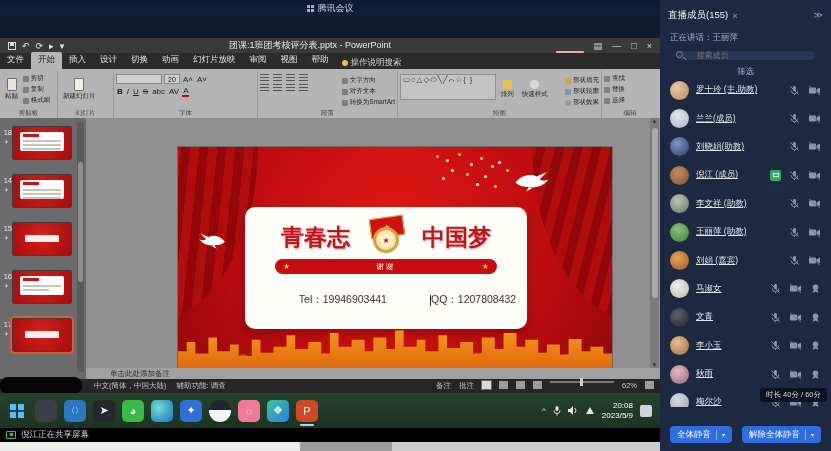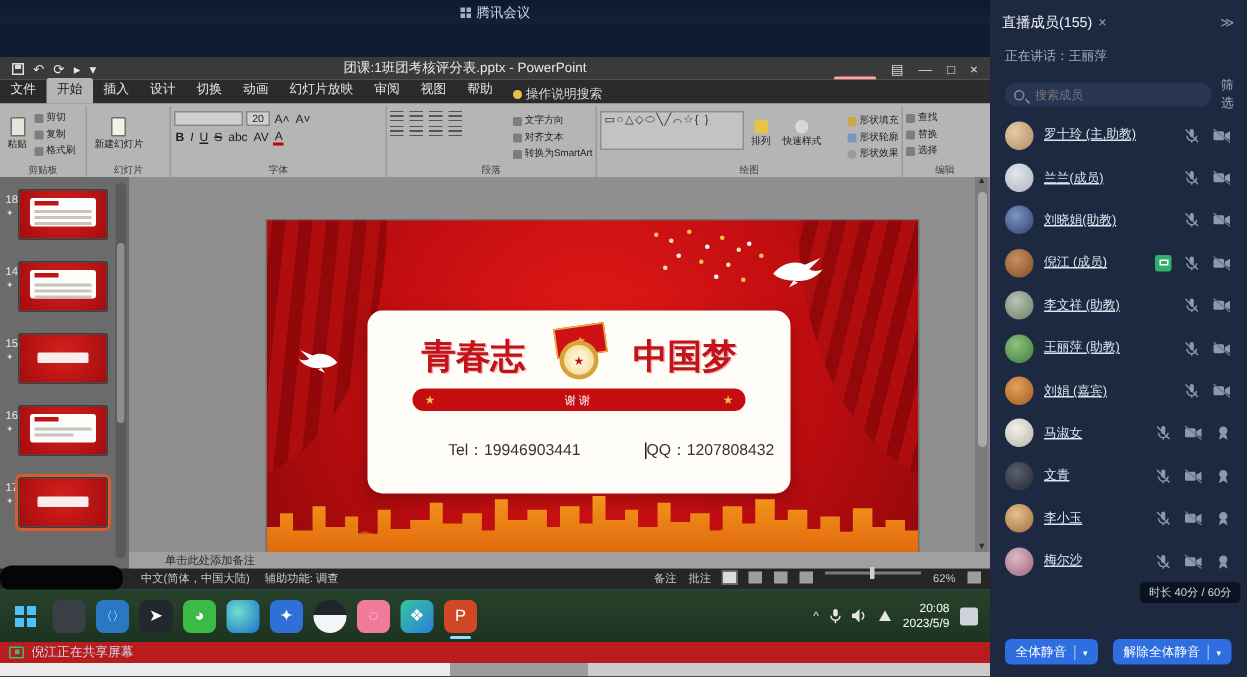--- a/index.html
+++ b/index.html
@@ -98,21 +98,21 @@
   .win11{background:transparent;}
   .win11 .w4{width:14px;height:14px;background:
     linear-gradient(#4cc2ff,#4cc2ff) 0 0/6px 6px no-repeat,
     linear-gradient(#4cc2ff,#4cc2ff) 8px 0/6px 6px no-repeat,
     linear-gradient(#4cc2ff,#4cc2ff) 0 8px/6px 6px no-repeat,
     linear-gradient(#4cc2ff,#4cc2ff) 8px 8px/6px 6px no-repeat;}
   .ppact{background:rgba(255,255,255,.14);}
   .ppact::after{content:"";position:absolute;left:4px;bottom:-4px;width:14px;height:2px;background:#9adcff;border-radius:2px;}
   .tray{margin-left:auto;display:flex;align-items:center;gap:7px;padding-right:8px;color:#e6e6e6;font-size:8px;}
   .clock{text-align:right;line-height:1.25;font-size:8px;color:#fff;}
-  .sharebar{position:absolute;left:0;top:428px;width:660px;height:14px;background:#b91c1c;display:flex;align-items:center;gap:5px;padding-left:6px;color:#cfd8e8;font-size:8.5px;}
+  .sharebar{position:absolute;left:0;top:428px;width:660px;height:14px;background:#000000;display:flex;align-items:center;gap:5px;padding-left:6px;color:#cfd8e8;font-size:8.5px;}
   .castico{width:10px;height:8px;border:1px solid #35c07a;border-radius:1px;position:relative;}
   .castico::after{content:"";position:absolute;left:3px;top:1px;width:3px;height:3px;background:#35c07a;}
   .sliver{position:absolute;left:0;top:442px;width:660px;height:9px;background:#ececec;}
   .sliver .sg1{position:absolute;left:300px;width:92px;height:100%;background:#9c9c9c;}
   .sliver .sg2{position:absolute;left:392px;right:0;height:100%;background:#cccccc;}
 
   
   .panel{position:absolute;left:660px;top:0;width:171px;height:451px;background:#1d2940;color:#dfe5ee;}
   .phdr{display:flex;align-items:center;height:30px;padding:0 8px;font-size:9.5px;color:#eef2f8;justify-content:space-between;}
   .phdr .x{margin-left:4px;color:#8fa0ba;}
@@ -494,21 +494,21 @@
     <span class="sg2"></span>
   </div>
 
   <div class="panel">
     <div class="phdr">
       <span>直播成员(155)</span>
       <span class="x">×</span>
       <span class="coll">≫</span>
     </div>
     <div class="speak">正在讲话：王丽萍</div>
-    <div class="srow" style="position:relative;">
+    <div class="srow" style="position:relative;flex-direction:column;">
       <span class="sglass"></span>
       <input class="sinput" placeholder="搜索成员" style="">
       <span class="filter">筛选</span>
     </div>
 
     <div class="mlist">
       <div class="mrow">
         <span class="avatar"></span>
         <span class="mname">罗十玲 (主,助教)</span>
         <span class="micons">
@@ -659,20 +659,40 @@
             </svg>
           <svg width="11" height="11" viewBox="0 0 12 12">
               <circle cx="6" cy="4.5" r="3" fill="#8f98ac"></circle>
               <path d="M4 7l-1.2 4 3.2-1.8L9.2 11 8 7z" fill="#8f98ac"></path>
             </svg>
         </span>
       </div>
       <div class="mrow">
         <span class="avatar"></span>
         <span class="mname">李小玉</span>
+        <span class="micons">
+          <svg width="11" height="11" viewBox="0 0 12 12">
+              <rect x="4.5" y="1" width="3" height="6" rx="1.5" fill="#8f98ac"></rect>
+              <path d="M2.5 6a3.5 3.5 0 0 0 7 0M6 9.5V11" stroke="#8f98ac" fill="none"></path>
+              <path d="M1.5 1.5l9 9" stroke="#8f98ac"></path>
+            </svg>
+          <svg width="13" height="11" viewBox="0 0 13 11">
+              <rect x="1" y="2.5" width="7" height="6" rx="1" fill="#8f98ac"></rect>
+              <path d="M8.5 4.5l3.5-2v6l-3.5-2z" fill="#8f98ac"></path>
+              <path d="M1 1l11 9" stroke="#6f7890"></path>
+            </svg>
+          <svg width="11" height="11" viewBox="0 0 12 12">
+              <circle cx="6" cy="4.5" r="3" fill="#8f98ac"></circle>
+              <path d="M4 7l-1.2 4 3.2-1.8L9.2 11 8 7z" fill="#8f98ac"></path>
+            </svg>
+        </span>
+      </div>
+      <div class="mrow">
+        <span class="avatar"></span>
+        <span class="mname">秋雨</span>
         <span class="micons">
           <svg width="11" height="11" viewBox="0 0 12 12">
               <rect x="4.5" y="1" width="3" height="6" rx="1.5" fill="#8f98ac"></rect>
               <path d="M2.5 6a3.5 3.5 0 0 0 7 0M6 9.5V11" stroke="#8f98ac" fill="none"></path>
               <path d="M1.5 1.5l9 9" stroke="#8f98ac"></path>
             </svg>
           <svg width="13" height="11" viewBox="0 0 13 11">
               <rect x="1" y="2.5" width="7" height="6" rx="1" fill="#8f98ac"></rect>
               <path d="M8.5 4.5l3.5-2v6l-3.5-2z" fill="#8f98ac"></path>
               <path d="M1 1l11 9" stroke="#6f7890"></path>

